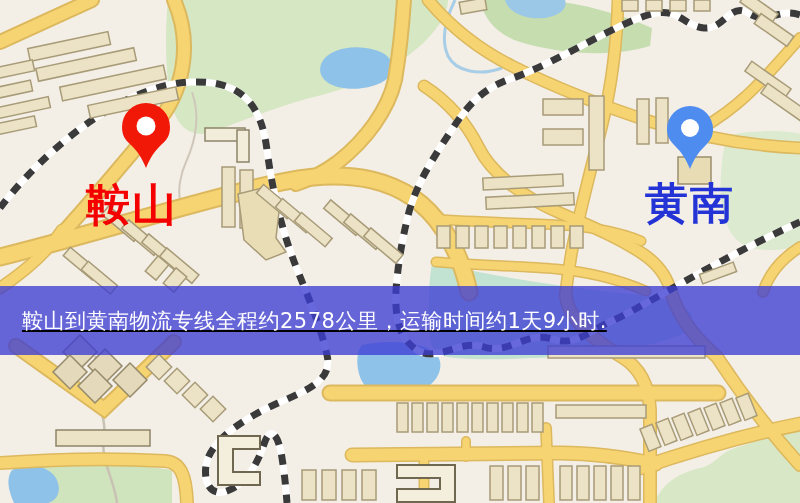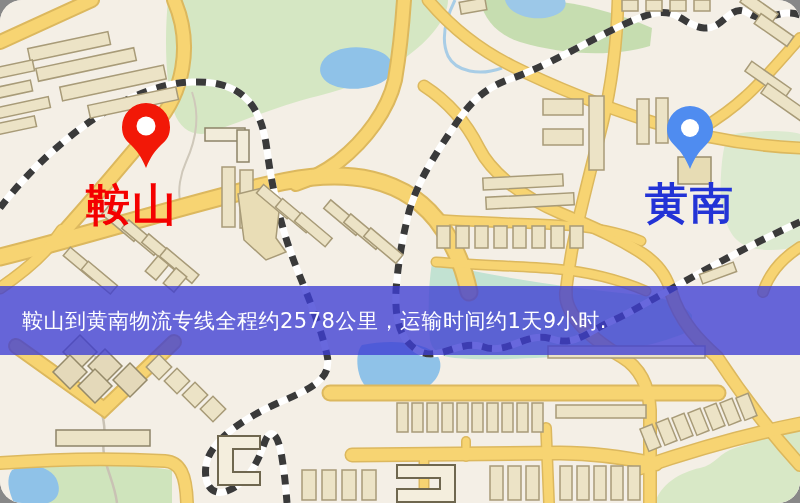--- a/index.html
+++ b/index.html
@@ -1,27 +1,26 @@
 <!DOCTYPE html>
 <html><head>
 <meta charset="utf-8">
 <style>
   html,body{margin:0;padding:0;background:#888;}
   .stage{
     position:relative;width:800px;height:503px;overflow:hidden;
     font-family:"DejaVu Sans","Liberation Sans",sans-serif;
     background:#f4efe6;
-    border-radius:22px;
   }
   .stage svg{position:absolute;left:0;top:0;width:800px;height:503px;display:block;}
   .banner{
     position:absolute;left:0;top:286px;width:800px;height:69px;
     background:rgba(62,62,212,0.78);
     display:flex;align-items:center;
-    box-sizing:border-box;padding-left:22px;
+    box-sizing:border-box;padding-left:22px;text-decoration:underline;
   }
   .banner span{
     color:#ffffff;font-size:21px;letter-spacing:0.5px;
     font-family:"DejaVu Sans","Liberation Sans",sans-serif;
     white-space:nowrap;
   }
   .city-label{font-weight:bold;font-size:44px;letter-spacing:2px;}
   .city-label.dest{font-size:43px;}
 </style>
 </head>

